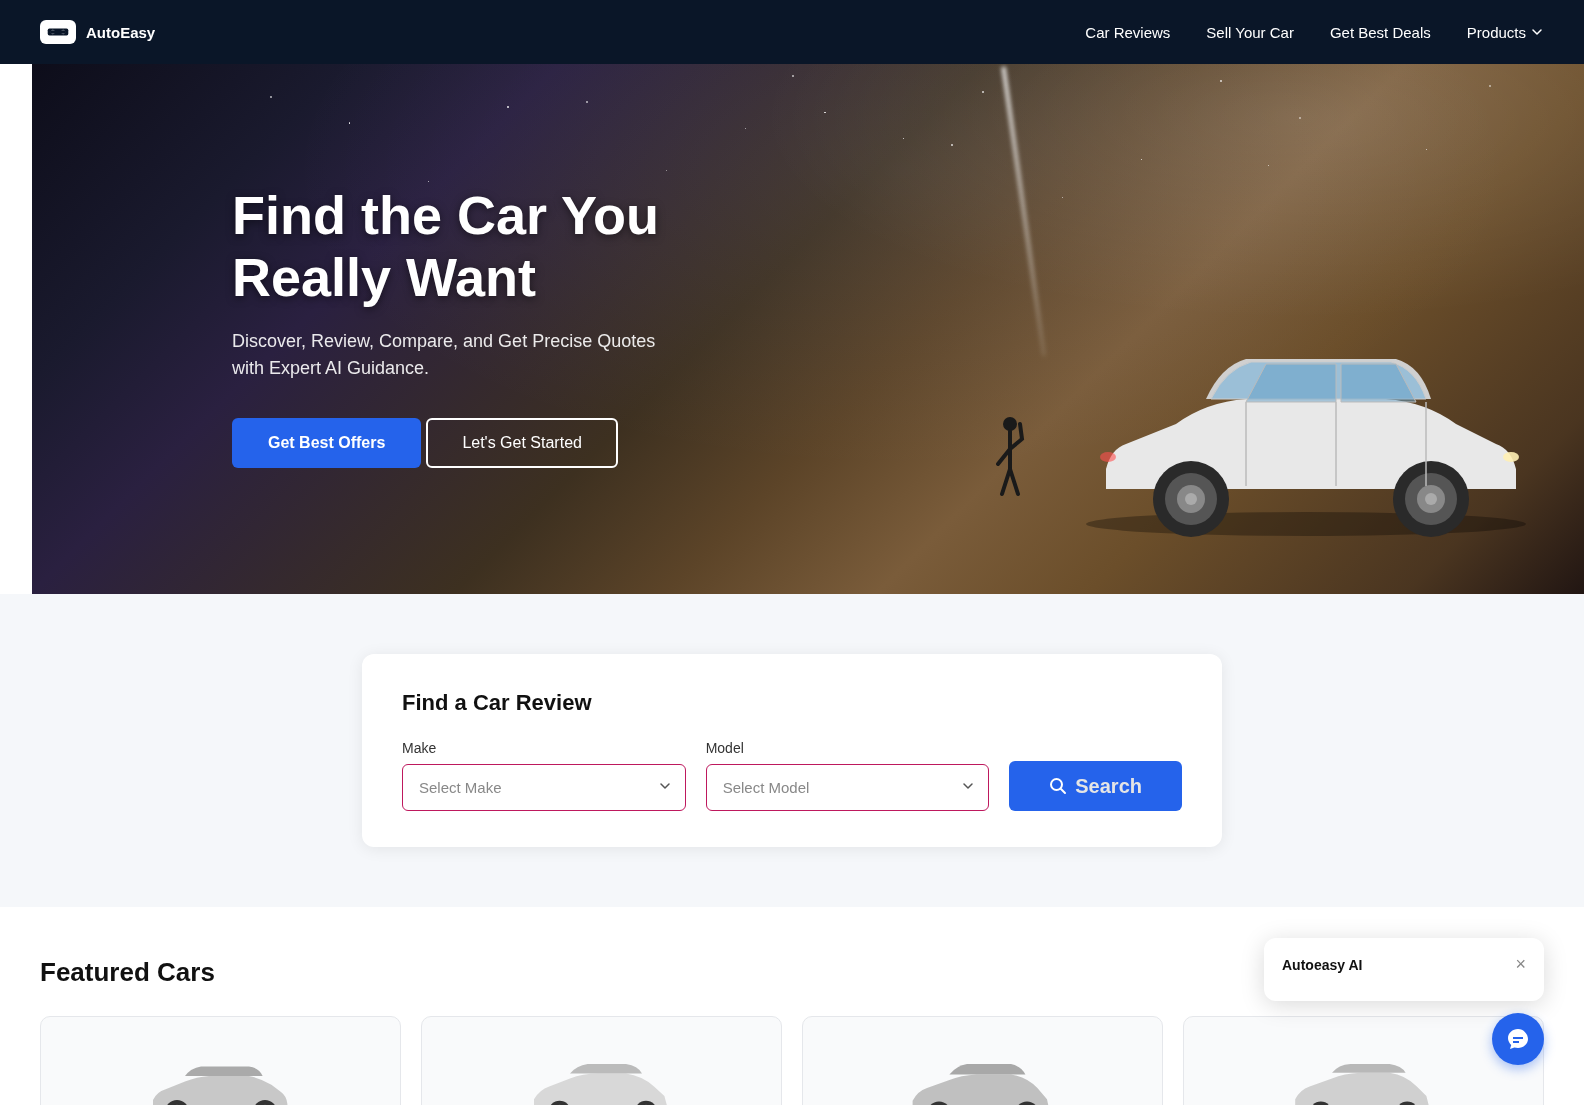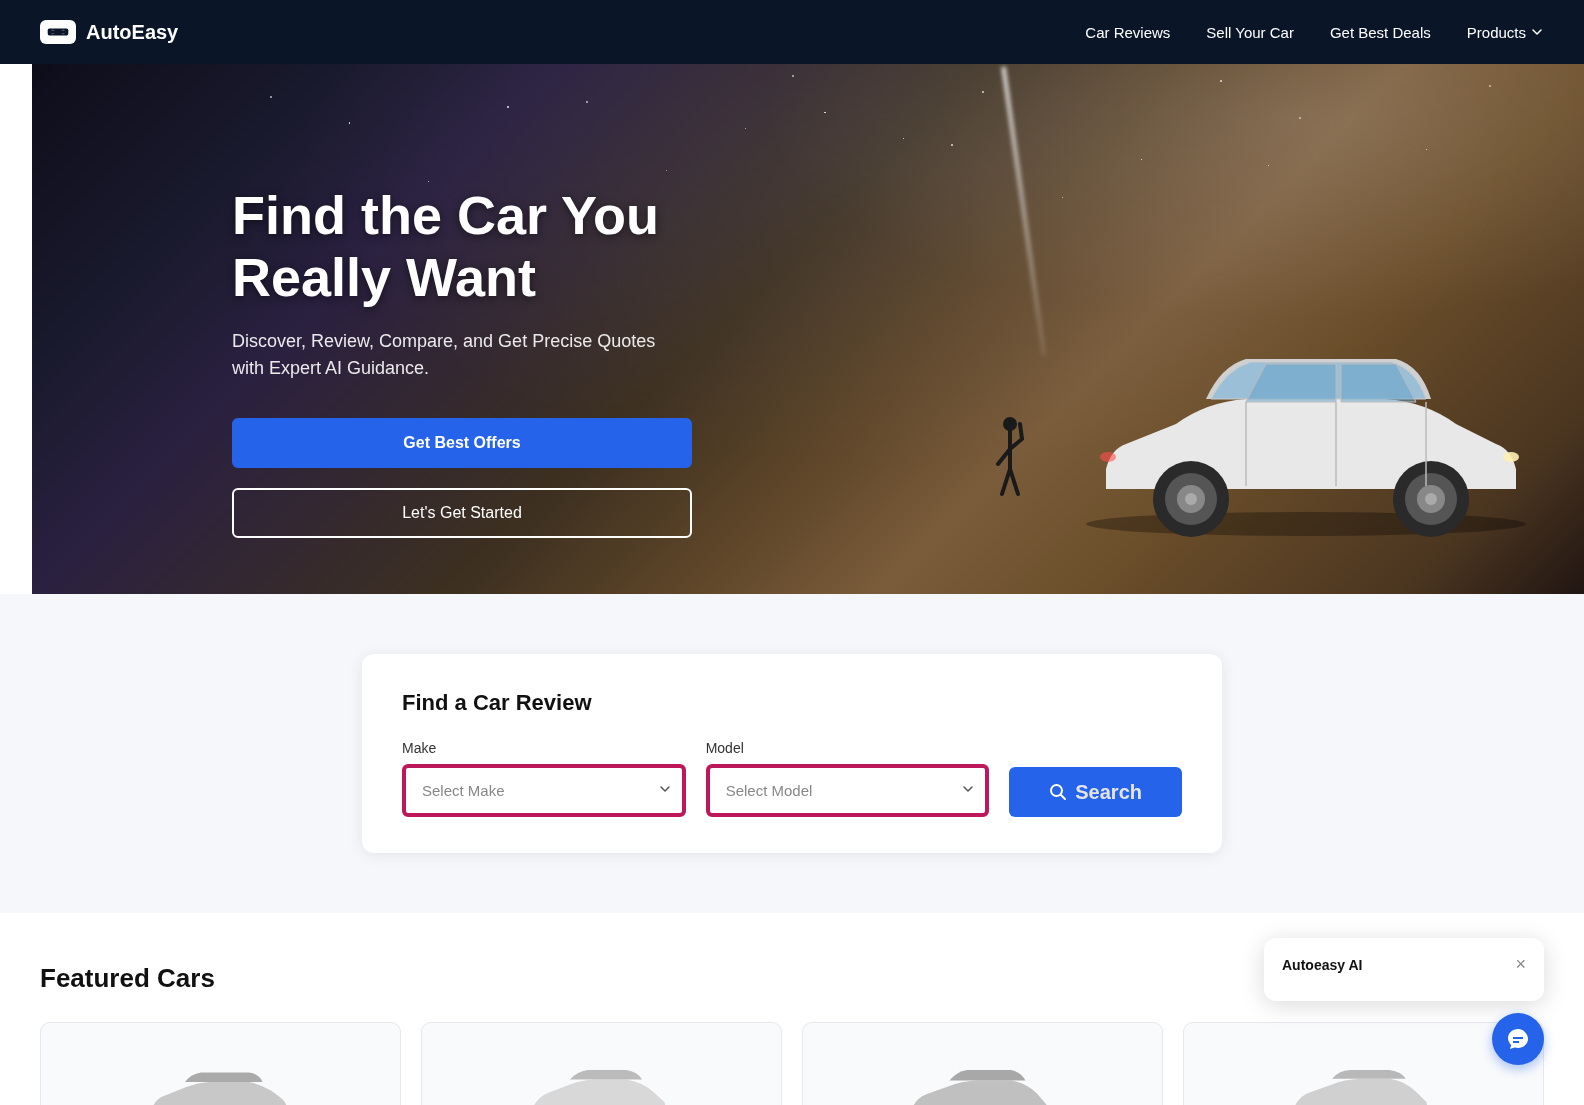--- a/index.html
+++ b/index.html
@@ -8,21 +8,21 @@
     
     .navbar {
       position: fixed; top: 0; left: 0; right: 0; z-index: 100;
       background: #0a1628;
       height: 64px;
       display: flex; align-items: center; justify-content: space-between;
       padding: 0 40px;
     }
     .navbar-brand {
       display: flex; align-items: center; gap: 10px;
-      color: #fff; font-size: 20px; font-weight: 700; text-decoration: none;
+      color: #fff; font-size: 15px; font-weight: 700; text-decoration: none;
     }
     .brand-icon {
       background: #fff; border-radius: 6px;
       width: 36px; height: 24px;
       display: flex; align-items: center; justify-content: center;
     }
     .brand-icon svg { width: 24px; height: 16px; }
     .navbar-nav {
       display: flex; align-items: center; gap: 36px;
     }
@@ -78,21 +78,21 @@
     }
     .hero-title {
       font-size: 54px; font-weight: 800; color: #fff; line-height: 1.15;
       margin-bottom: 20px;
       text-shadow: 0 2px 8px rgba(0,0,0,0.5);
     }
     .hero-subtitle {
       font-size: 18px; color: rgba(255,255,255,0.9); line-height: 1.5;
       margin-bottom: 36px; max-width: 460px;
     }
-    .hero-buttons { display: flex; gap: 20px; flex-direction: column; }
+    .hero-buttons { display: flex; gap: 5px; }
     .btn-primary {
       background: #2563eb;
       color: #fff; border: none; cursor: pointer;
       padding: 16px 36px; border-radius: 6px;
       font-size: 16px; font-weight: 600;
     }
     .btn-outline {
       background: transparent;
       color: #fff; border: 2px solid #fff; cursor: pointer;
       padding: 14px 34px; border-radius: 6px;
@@ -137,21 +137,21 @@
     .search-fields {
       display: flex; align-items: flex-end; gap: 20px;
     }
     .field-group { display: flex; flex-direction: column; gap: 8px; flex: 1; }
     .field-label { font-size: 14px; font-weight: 500; color: #333; }
     .select-wrapper {
       position: relative;
     }
     .select-wrapper select {
       width: 100%; padding: 14px 16px;
-      border: 4px solid #be185d; border-radius: 6px;
+      border: 1px solid #be185d; border-radius: 6px;
       font-size: 15px; color: #888;
       background: #fff;
       appearance: none;
       cursor: pointer;
     }
     .select-arrow {
       position: absolute; right: 14px; top: 50%; transform: translateY(-50%);
       pointer-events: none; color: #555;
     }
     .search-btn {

